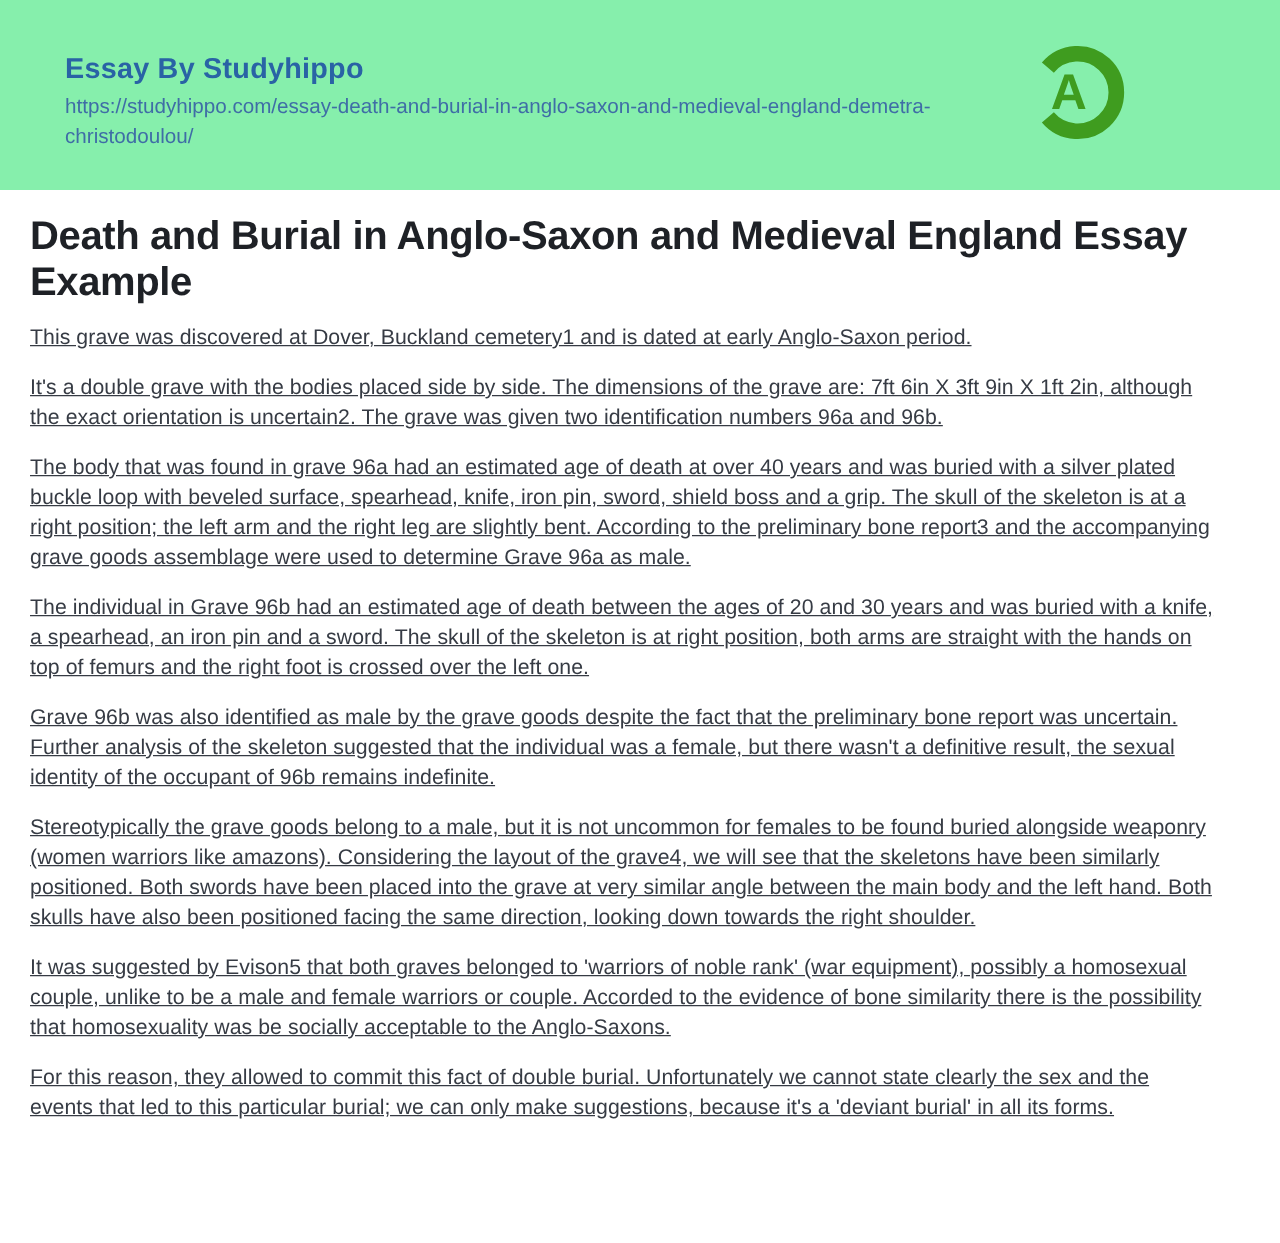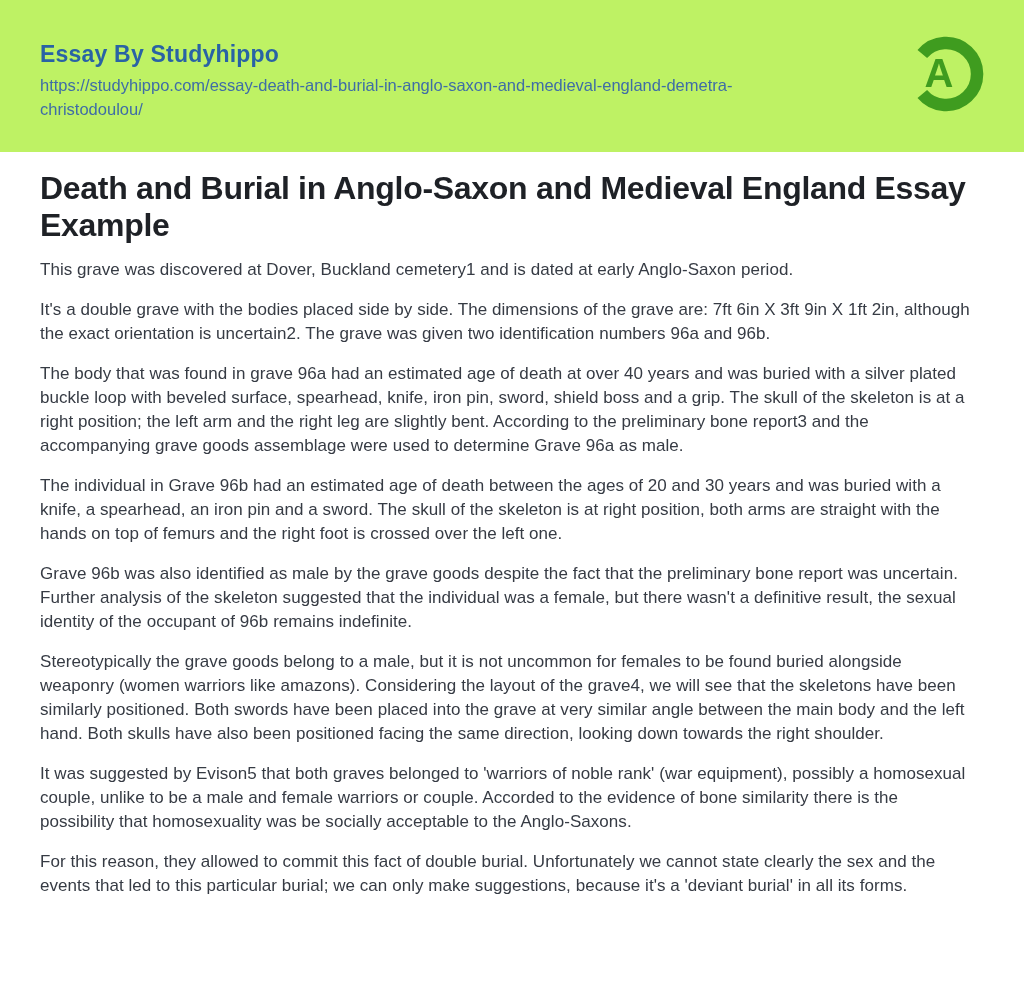--- a/index.html
+++ b/index.html
@@ -6,24 +6,23 @@
   html, body { margin: 0; padding: 0; }
   body {
     width: 1024px;
     height: 994px;
     overflow: hidden;
     background: #ffffff;
     font-family: "Liberation Sans", sans-serif;
     margin: 0 auto;
   }
   .header {
-    background: #bef264;
-    padding: 40px 38px 24px 40px;
+    background: #86efac;
+    padding: 40px 38px 24px 52px;
     display: flex;
-    justify-content: space-between;
     align-items: flex-start;
     min-height: 152px;
   }
   .header-text { max-width: 770px; }
   .site-title {
     color: #2963a5;
     font-size: 23px;
     font-weight: 700;
     letter-spacing: 0.2px;
     line-height: 28px;
@@ -33,35 +32,36 @@
     margin-top: 5px;
     color: #3f6da6;
     font-size: 16.5px;
     line-height: 24px;
     text-decoration: none;
     overflow-wrap: break-word;
     word-break: break-word;
     cursor: pointer;
   }
   .logo { flex: 0 0 auto; margin-top: -6px; }
-  .content { padding: 18px 40px 0 40px; }
+  .content { padding: 18px 40px 0 24px; }
   .article-title {
     margin: 0 0 14px 0;
     color: #1e2126;
     font-size: 32px;
     line-height: 37px;
     font-weight: 700;
     letter-spacing: -0.3px;
   }
   .essay p {
     margin: 0 12px 16px 0;
     color: #363b44;
     font-size: 17px;
     line-height: 24px;
     letter-spacing: 0.05px;
+    text-decoration: underline;
   }
 </style>
 </head>
 <body>
 
 <header class="header">
   <div class="header-text">
     <div class="site-title">Essay By Studyhippo</div>
     <a class="page-url">https://studyhippo.com/essay-death-and-burial-in-anglo-saxon-and-medieval-england-demetra-christodoulou/</a>
   </div>

